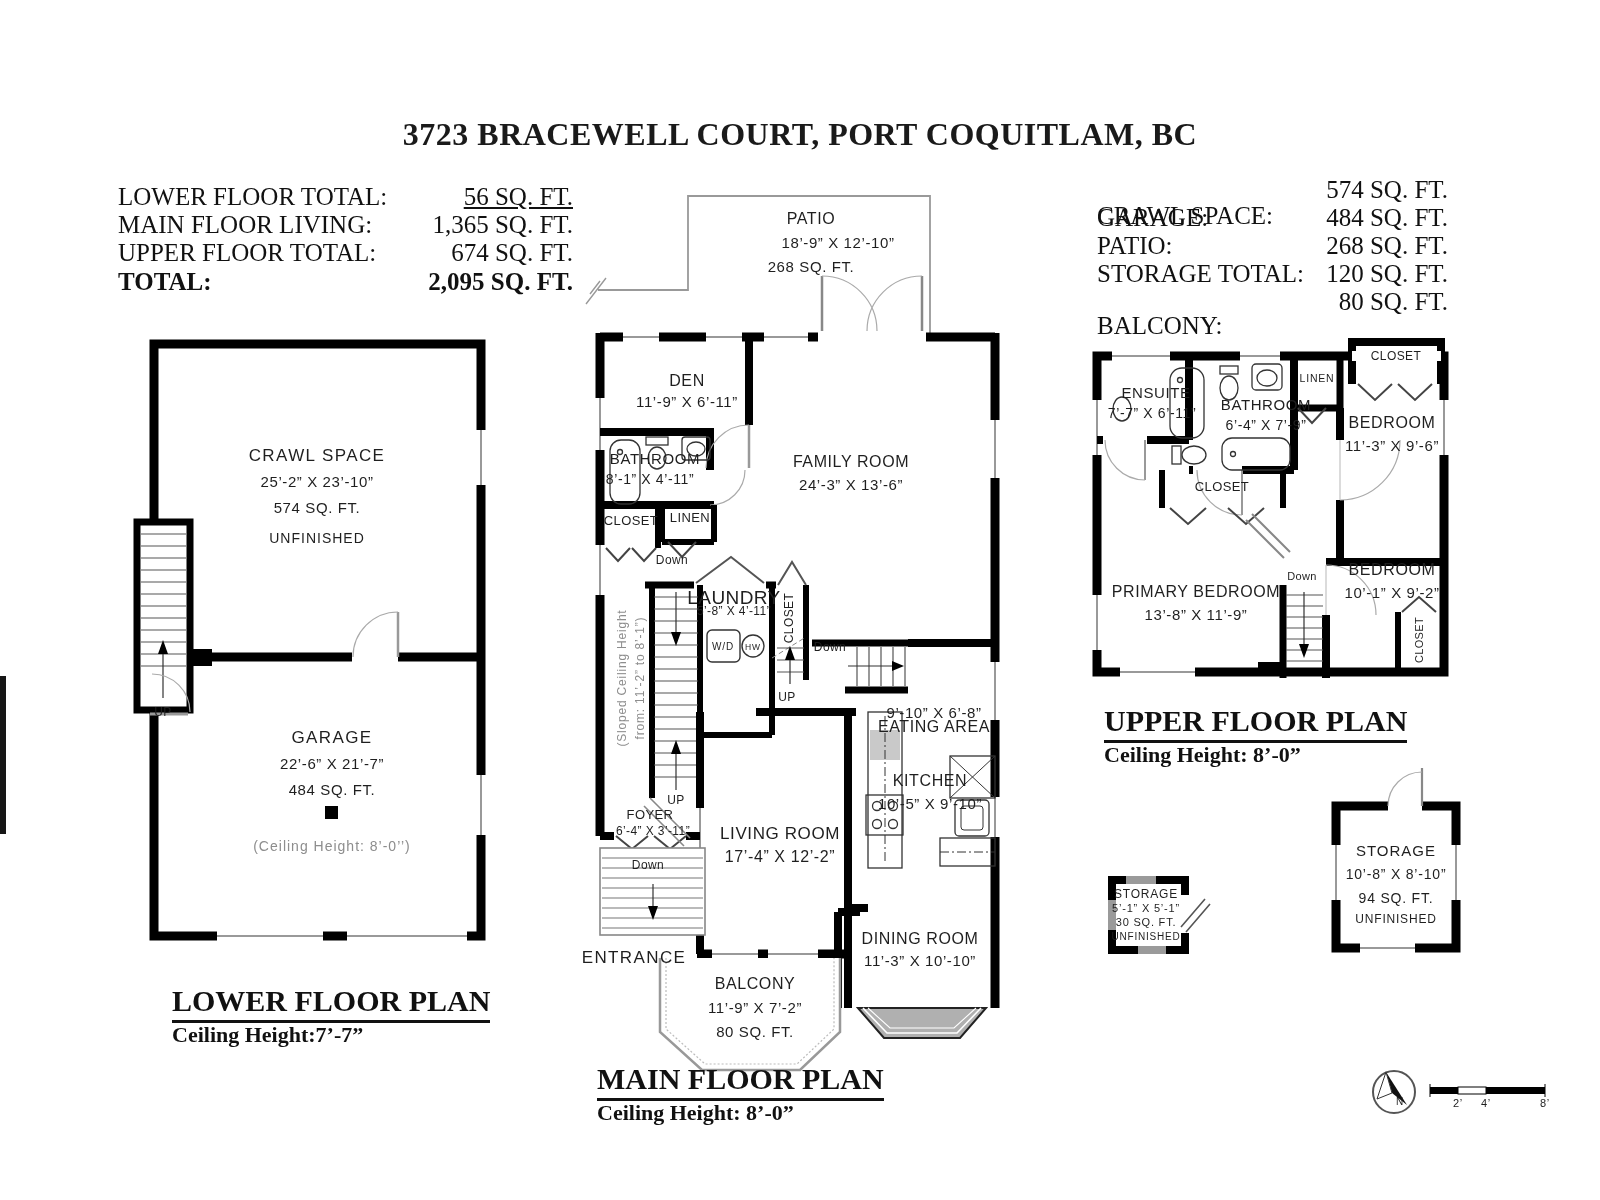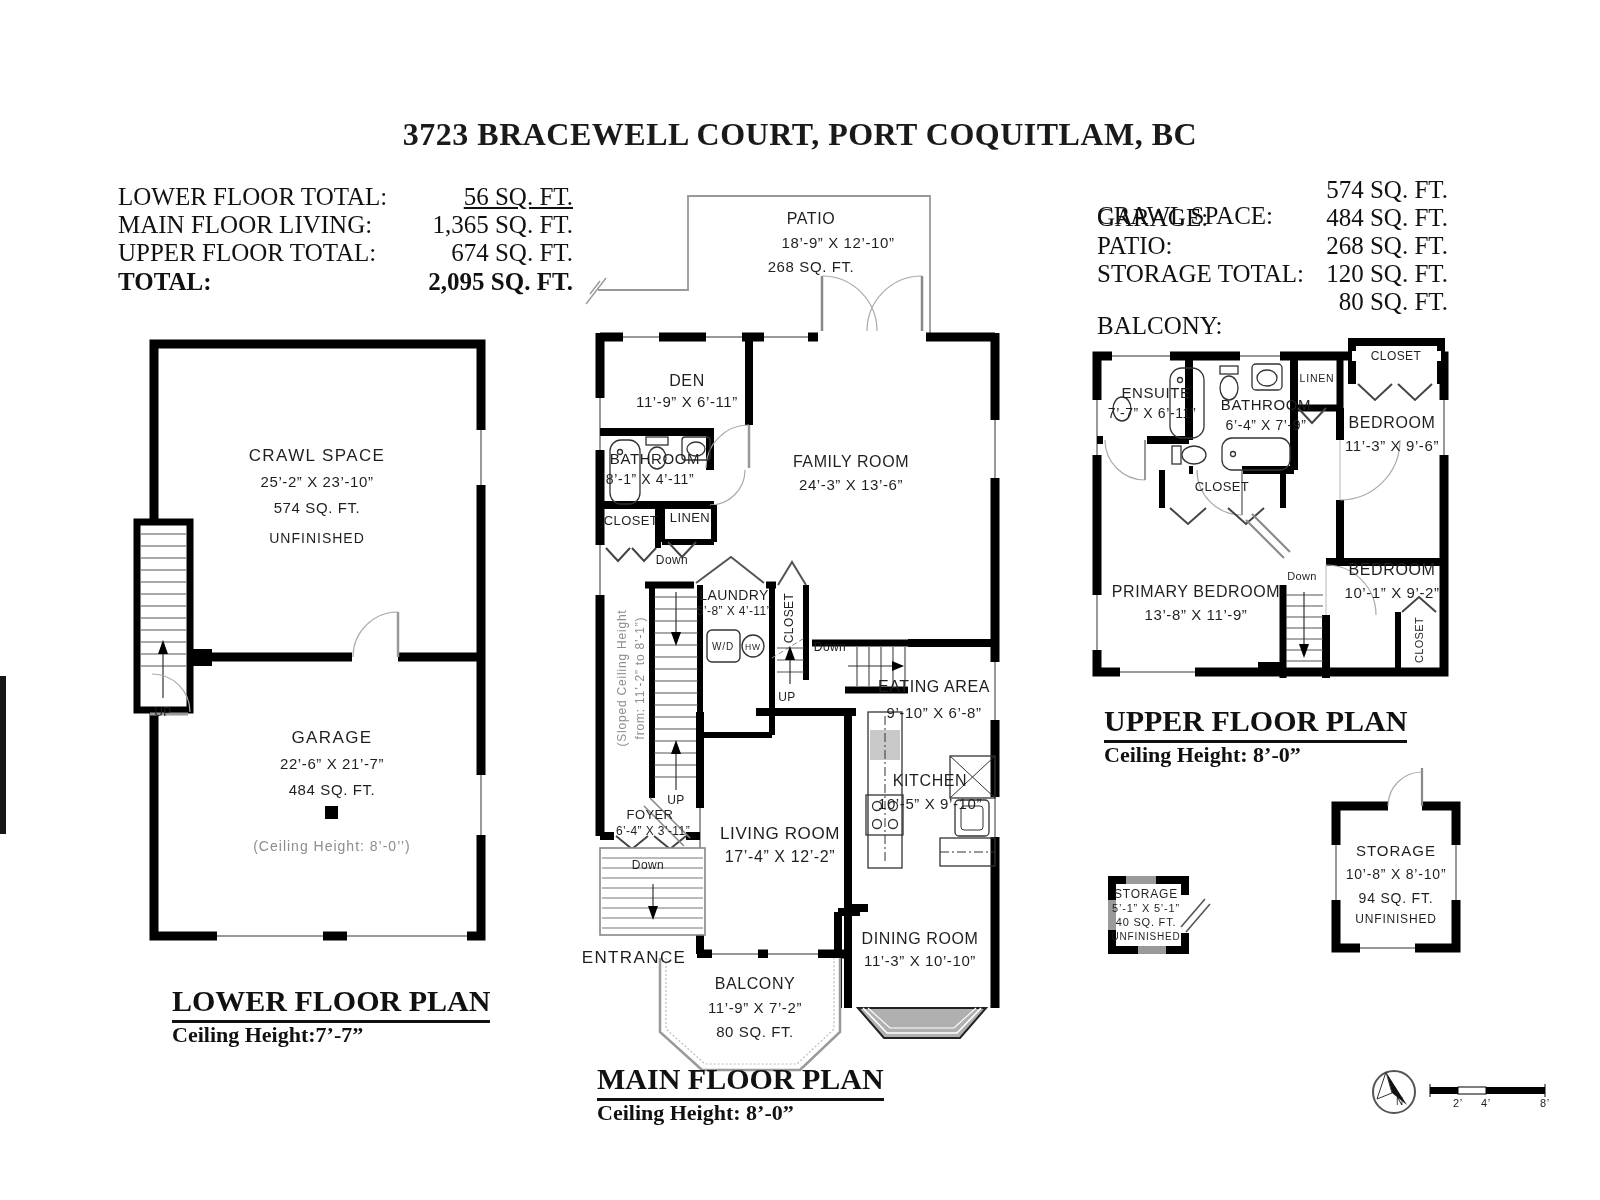--- a/index.html
+++ b/index.html
@@ -374,28 +374,28 @@
 <div class="t area" style="left:811px;top:258px;">268 SQ. FT.</div>
 <div class="t dims" style="left:687px;top:372px;font-size:16px;">DEN</div>
 <div class="t dims" style="left:687px;top:393px;">11’-9” X 6’-11”</div>
 <div class="t dims" style="left:851px;top:453px;font-size:16px;">FAMILY ROOM</div>
 <div class="t dims" style="left:851px;top:476px;">24’-3” X 13’-6”</div>
 <div class="t dims" style="left:655px;top:450px;font-size:15px;">BATHROOM</div>
 <div class="t dims" style="left:650px;top:471px;font-size:14px;">8’-1” X 4’-11”</div>
 <div class="t sm" style="left:631px;top:513px;font-size:13px;">CLOSET</div>
 <div class="t sm" style="left:690px;top:510px;font-size:13px;">LINEN</div>
 <div class="t sm" style="left:672px;top:553px;">Down</div>
-<div class="t sm" style="left:734px;top:587px;font-size:14px;">LAUNDRY</div>
+<div class="t sm" style="left:734px;top:587px;font-size:19px;">LAUNDRY</div>
 <div class="t sm" style="left:734px;top:604px;">5’-8” X 4’-11”</div>
 <div class="t" style="left:723px;top:641px;font-size:10px;">W/D</div>
 <div class="t" style="left:753px;top:642px;font-size:8.5px;">HW</div>
 <div class="t sm rot" style="left:789px;top:618px;">CLOSET</div>
 <div class="t sm" style="left:787px;top:690px;">UP</div>
 <div class="t sm" style="left:830px;top:640px;">Down</div>
-<div class="t dims" style="left:934px;top:678px;font-size:16px;">EATING AREA</div>
+<div class="t dims" style="left:934px;top:718px;font-size:16px;">EATING AREA</div>
 <div class="t dims" style="left:934px;top:704px;">9’-10” X 6’-8”</div>
 <div class="t dims" style="left:930px;top:772px;font-size:16px;">KITCHEN</div>
 <div class="t dims" style="left:930px;top:795px;">10’-5” X 9’-10”</div>
 <div class="t gray rot" style="left:622px;top:678px;font-size:12px;">(Sloped Ceiling Height</div>
 <div class="t gray rot" style="left:640px;top:678px;font-size:12px;">from: 11’-2” to 8’-1”)</div>
 <div class="t sm" style="left:676px;top:793px;">UP</div>
 <div class="t sm" style="left:650px;top:807px;font-size:13px;">FOYER</div>
 <div class="t sm" style="left:653px;top:824px;">6’-4” X 3’-11”</div>
 <div class="t dims" style="left:780px;top:824px;font-size:17px;">LIVING ROOM</div>
 <div class="t dims" style="left:780px;top:848px;font-size:16px;">17’-4” X 12’-2”</div>
@@ -422,21 +422,21 @@
 <div class="t dims" style="left:1196px;top:606px;">13’-8” X 11’-9”</div>
 <div class="t dims" style="left:1392px;top:561px;font-size:16px;">BEDROOM</div>
 <div class="t dims" style="left:1392px;top:584px;">10’-1” X 9’-2”</div>
 <div class="t xs" style="left:1302px;top:570px;">Down</div>
 <div class="t xs rot" style="left:1419px;top:640px;">CLOSET</div>
 <div class="planTitle serif" style="left:1104px;top:704px;">UPPER FLOOR PLAN</div>
 <div class="ceil serif" style="left:1104px;top:742px;">Ceiling Height: 8’-0”</div>
 
 <div class="t" style="left:1146px;top:887px;font-size:12px;">STORAGE</div>
 <div class="t" style="left:1146px;top:902px;font-size:11px;">5’-1” X 5’-1”</div>
-<div class="t" style="left:1146px;top:916px;font-size:11px;">40 SQ. FT.</div>
+<div class="t" style="left:1146px;top:916px;font-size:11px;">30 SQ. FT.</div>
 <div class="t" style="left:1146px;top:931px;font-size:10px;">UNFINISHED</div>
 
 <div class="t" style="left:1396px;top:842px;font-size:15px;letter-spacing:1px;">STORAGE</div>
 <div class="t" style="left:1396px;top:866px;font-size:14px;">10’-8” X 8’-10”</div>
 <div class="t" style="left:1396px;top:890px;font-size:14px;">94 SQ. FT.</div>
 <div class="t" style="left:1396px;top:912px;font-size:12px;">UNFINISHED</div>
 
 <div class="t" style="left:1400px;top:1096px;font-size:10px;">N</div>
 <div class="t" style="left:1458px;top:1097px;font-size:11px;">2’</div>
 <div class="t" style="left:1486px;top:1097px;font-size:11px;">4’</div>

